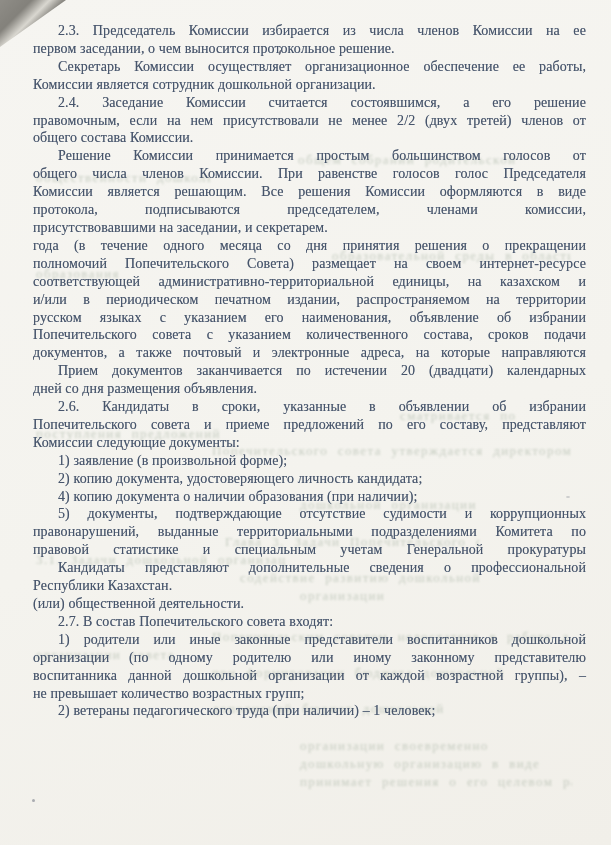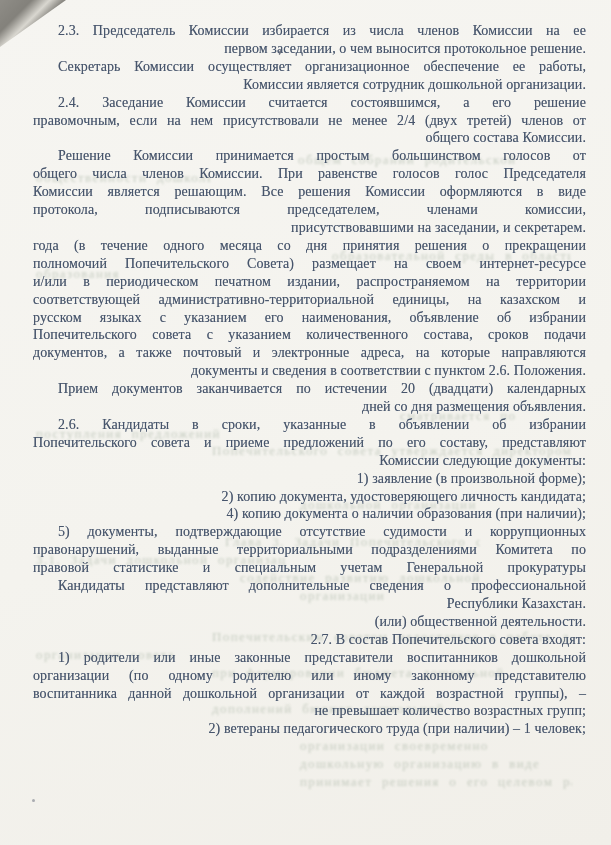--- a/index.html
+++ b/index.html
@@ -21,21 +21,21 @@
       #62605b 70%,#9c9a94 84%,#d6d4cd 100%);
   }
   
   .content{
     position:absolute;left:33px;right:25px;top:22px;
     font-size:14px;line-height:17.9px;
     color:#47556c;
     text-shadow:0 0 .6px rgba(71,85,108,.55);
     letter-spacing:.1px;
   }
-  .ln{margin:0;text-align:right;}
+  .ln{margin:0;text-align:left;}
   .j{text-align:justify;text-align-last:justify;}
   .ind{text-indent:25px;}
   
   .bleed{
     position:absolute;white-space:nowrap;overflow:hidden;
     font-size:13px;letter-spacing:1.4px;word-spacing:5px;
     color:#a6b2a2;opacity:.58;filter:blur(1.2px);
     transform:scaleY(.95);
     pointer-events:none;
   }
@@ -71,35 +71,34 @@
   <div class="bleed" style="top:738px;left:300px;width:268px">организации своевременно</div>
   <div class="bleed" style="top:756px;left:300px;width:272px">дошкольную организацию в виде</div>
   <div class="bleed" style="top:774px;left:300px;width:272px">принимает решения о его целевом расходовании</div>
 
   <div class="content">
     <p class="ln ind j">2.3. Председатель Комиссии избирается из числа членов Комиссии на ее</p>
     <p class="ln">первом заседании, о чем выносится протокольное решение.</p>
     <p class="ln ind j">Секретарь Комиссии осуществляет организационное обеспечение ее работы,</p>
     <p class="ln">Комиссии является сотрудник дошкольной организации.</p>
     <p class="ln ind j">2.4. Заседание Комиссии считается состоявшимся, а его решение</p>
-    <p class="ln j">правомочным, если на нем присутствовали не менее 2/4 (двух третей) членов от</p>
+    <p class="ln j">правомочным, если на нем присутствовали не менее 2/2 (двух третей) членов от</p>
     <p class="ln">общего состава Комиссии.</p>
     <p class="ln ind j">Решение Комиссии принимается простым большинством голосов от</p>
     <p class="ln j">общего числа членов Комиссии. При равенстве голосов голос Председателя</p>
     <p class="ln j">Комиссии является решающим. Все решения Комиссии оформляются в виде</p>
     <p class="ln j">протокола, подписываются председателем, членами комиссии,</p>
     <p class="ln">присутствовавшими на заседании, и секретарем.</p>
     <p class="ln j">года (в течение одного месяца со дня принятия решения о прекращении</p>
     <p class="ln j">полномочий Попечительского Совета) размещает на своем интернет-ресурсе</p>
+    <p class="ln j">соответствующей административно-территориальной единицы, на казахском и</p>
     <p class="ln j">и/или в периодическом печатном издании, распространяемом на территории</p>
-    <p class="ln j">соответствующей административно-территориальной единицы, на казахском и</p>
     <p class="ln j">русском языках с указанием его наименования, объявление об избрании</p>
     <p class="ln j">Попечительского совета с указанием количественного состава, сроков подачи</p>
     <p class="ln j">документов, а также почтовый и электронные адреса, на которые направляются</p>
-    <p class="ln">документы и сведения в соответствии с пунктом 2.6. Положения.</p>
     <p class="ln ind j">Прием документов заканчивается по истечении 20 (двадцати) календарных</p>
     <p class="ln">дней со дня размещения объявления.</p>
     <p class="ln ind j">2.6. Кандидаты в сроки, указанные в объявлении об избрании</p>
     <p class="ln j">Попечительского совета и приеме предложений по его составу, представляют</p>
     <p class="ln">Комиссии следующие документы:</p>
     <p class="ln ind">1) заявление (в произвольной форме);</p>
     <p class="ln ind">2) копию документа, удостоверяющего личность кандидата;</p>
     <p class="ln ind">4) копию документа о наличии образования (при наличии);</p>
     <p class="ln ind j">5) документы, подтверждающие отсутствие судимости и коррупционных</p>
     <p class="ln j">правонарушений, выданные территориальными подразделениями Комитета по</p>

